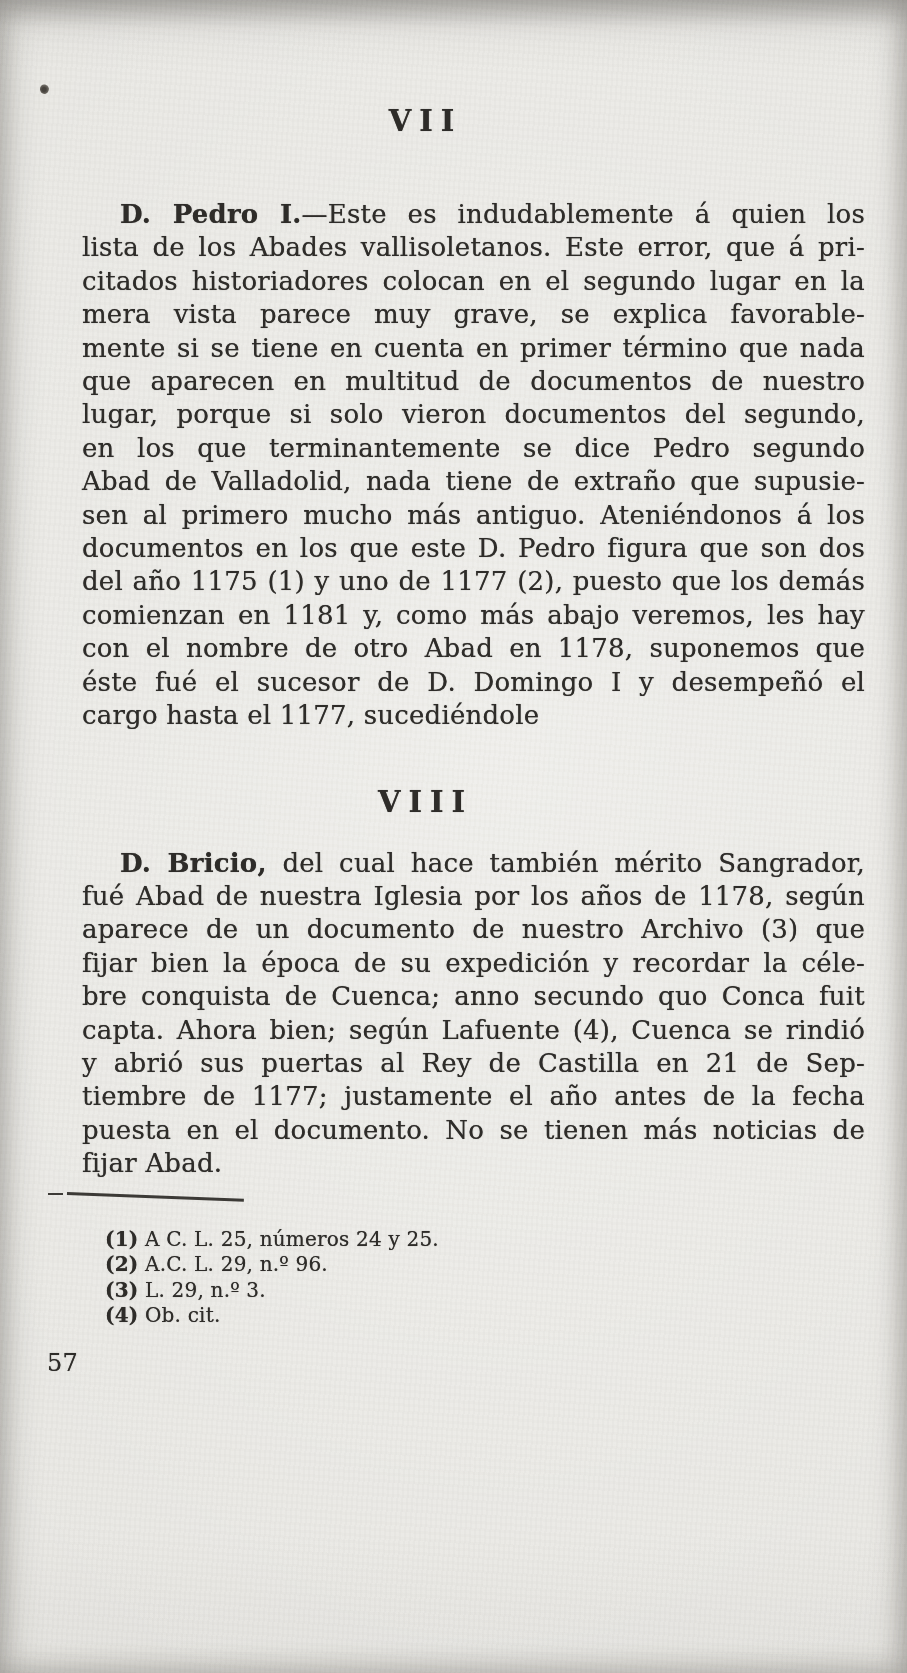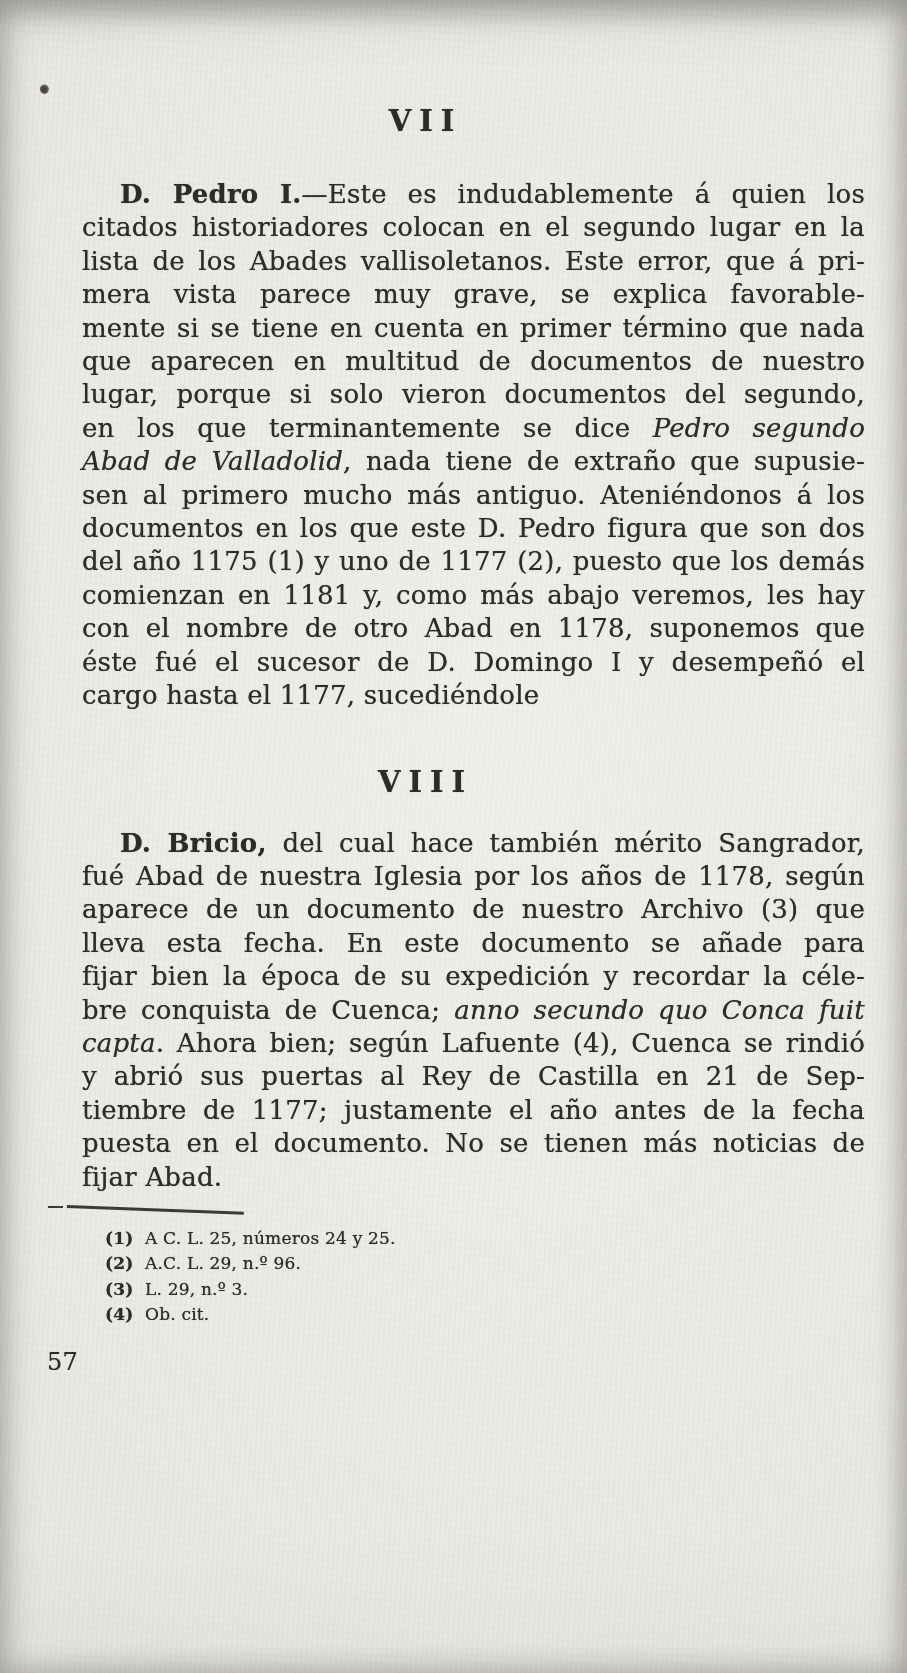--- a/index.html
+++ b/index.html
@@ -36,66 +36,66 @@
     position:absolute; left:82px; top:0; width:783px;
     font-size:26px; letter-spacing:0.2px;
     text-shadow:0 0 0.7px rgba(46,44,41,0.75);
   }
   .heading {
     text-align:center; font-weight:bold; font-size:29px;
     letter-spacing:8px; line-height:34px;
     transform:translateX(-48px);
   }
   #sections section:nth-child(1) .heading { margin-top:104px; }
-  #sections section:nth-child(1) .para    { margin-top:40px;  }
+  #sections section:nth-child(1) .para    { margin-top:60px;  }
   #sections section:nth-child(2) .heading { margin-top:52px;  }
   #sections section:nth-child(2) .para    { margin-top:28px;  }
   .tline {
     line-height:33.4px;
     text-align:justify; text-align-last:justify;
     white-space:normal;
   }
   .tline.indent { text-indent:38px; }
   .tline.last   { text-align-last:left; }
   .b { font-weight:bold; }
-  .i { font-style:italic; }
+  .i { }
   .sep {
     position:relative; height:16px; margin-top:6px; margin-left:-34px;
   }
   .sep .dash {
     position:absolute; left:0; top:6px; width:15px; height:2.5px;
     background:#3c3a36;
   }
   .sep .rule {
     position:absolute; left:19px; top:5px; width:177px; height:2.5px;
     background:#3c3a36; transform:rotate(2.2deg); transform-origin:left center;
   }
-  #footnotes { margin-top:10px; font-size:17px; letter-spacing:0.2px; }
+  #footnotes { margin-top:24px; font-size:20px; letter-spacing:0.2px; }
   .fn { padding-left:23px; line-height:25.5px; }
   .fn .num { display:inline-block; width:40px; font-weight:bold; }
   .pageno {
     margin-top:20px; text-align:left; font-size:24px;
     transform:translateX(-35px);
   }
 </style>
 </head>
 <body>
 
 <div class="sheet">
   <div class="grain"></div>
   <div class="ink-speck"></div>
 
   <div class="textcol">
     <div id="sections">
         <section>
           <div class="heading">VII</div>
           <div class="para">
             <div class="tline indent"><span class="b">D. Pedro I.</span><span>—Este es indudablemente á quien los</span></div>
+            <div class="tline"><span>lista de los Abades vallisoletanos. Este error, que á pri-</span></div>
             <div class="tline"><span>citados historiadores colocan en el segundo lugar en la</span></div>
-            <div class="tline"><span>lista de los Abades vallisoletanos. Este error, que á pri-</span></div>
             <div class="tline"><span>mera vista parece muy grave, se explica favorable-</span></div>
             <div class="tline"><span>mente si se tiene en cuenta en primer término que nada</span></div>
             <div class="tline"><span>que aparecen en multitud de documentos de nuestro</span></div>
             <div class="tline"><span>lugar, porque si solo vieron documentos del segundo,</span></div>
             <div class="tline"><span>en los que terminantemente se dice </span><span class="i">Pedro segundo</span></div>
             <div class="tline"><span class="i">Abad de Valladolid</span><span>, nada tiene de extraño que supusie-</span></div>
             <div class="tline"><span>sen al primero mucho más antiguo. Ateniéndonos á los</span></div>
             <div class="tline"><span>documentos en los que este D. Pedro figura que son dos</span></div>
             <div class="tline"><span>del año 1175 (1) y uno de 1177 (2), puesto que los demás</span></div>
             <div class="tline"><span>comienzan en 1181 y, como más abajo veremos, les hay</span></div>
@@ -103,21 +103,20 @@
             <div class="tline"><span>éste fué el sucesor de D. Domingo I y desempeñó el</span></div>
             <div class="tline last"><span>cargo hasta el 1177, sucediéndole</span></div>
           </div>
         </section>
         <section>
           <div class="heading">VIII</div>
           <div class="para">
             <div class="tline indent"><span class="b">D. Bricio,</span><span> del cual hace también mérito Sangrador,</span></div>
             <div class="tline"><span>fué Abad de nuestra Iglesia por los años de 1178, según</span></div>
             <div class="tline"><span>aparece de un documento de nuestro Archivo (3) que</span></div>
-            <div class="tline"><span>lleva esta fecha. En este documento se añade para</span></div>
             <div class="tline"><span>fijar bien la época de su expedición y recordar la céle-</span></div>
             <div class="tline"><span>bre conquista de Cuenca; </span><span class="i">anno secundo quo Conca fuit</span></div>
             <div class="tline"><span class="i">capta</span><span>. Ahora bien; según Lafuente (4), Cuenca se rindió</span></div>
             <div class="tline"><span>y abrió sus puertas al Rey de Castilla en 21 de Sep-</span></div>
             <div class="tline"><span>tiembre de 1177; justamente el año antes de la fecha</span></div>
             <div class="tline"><span>puesta en el documento. No se tienen más noticias de</span></div>
             <div class="tline last"><span>fijar Abad.</span></div>
           </div>
         </section>
       </div>

